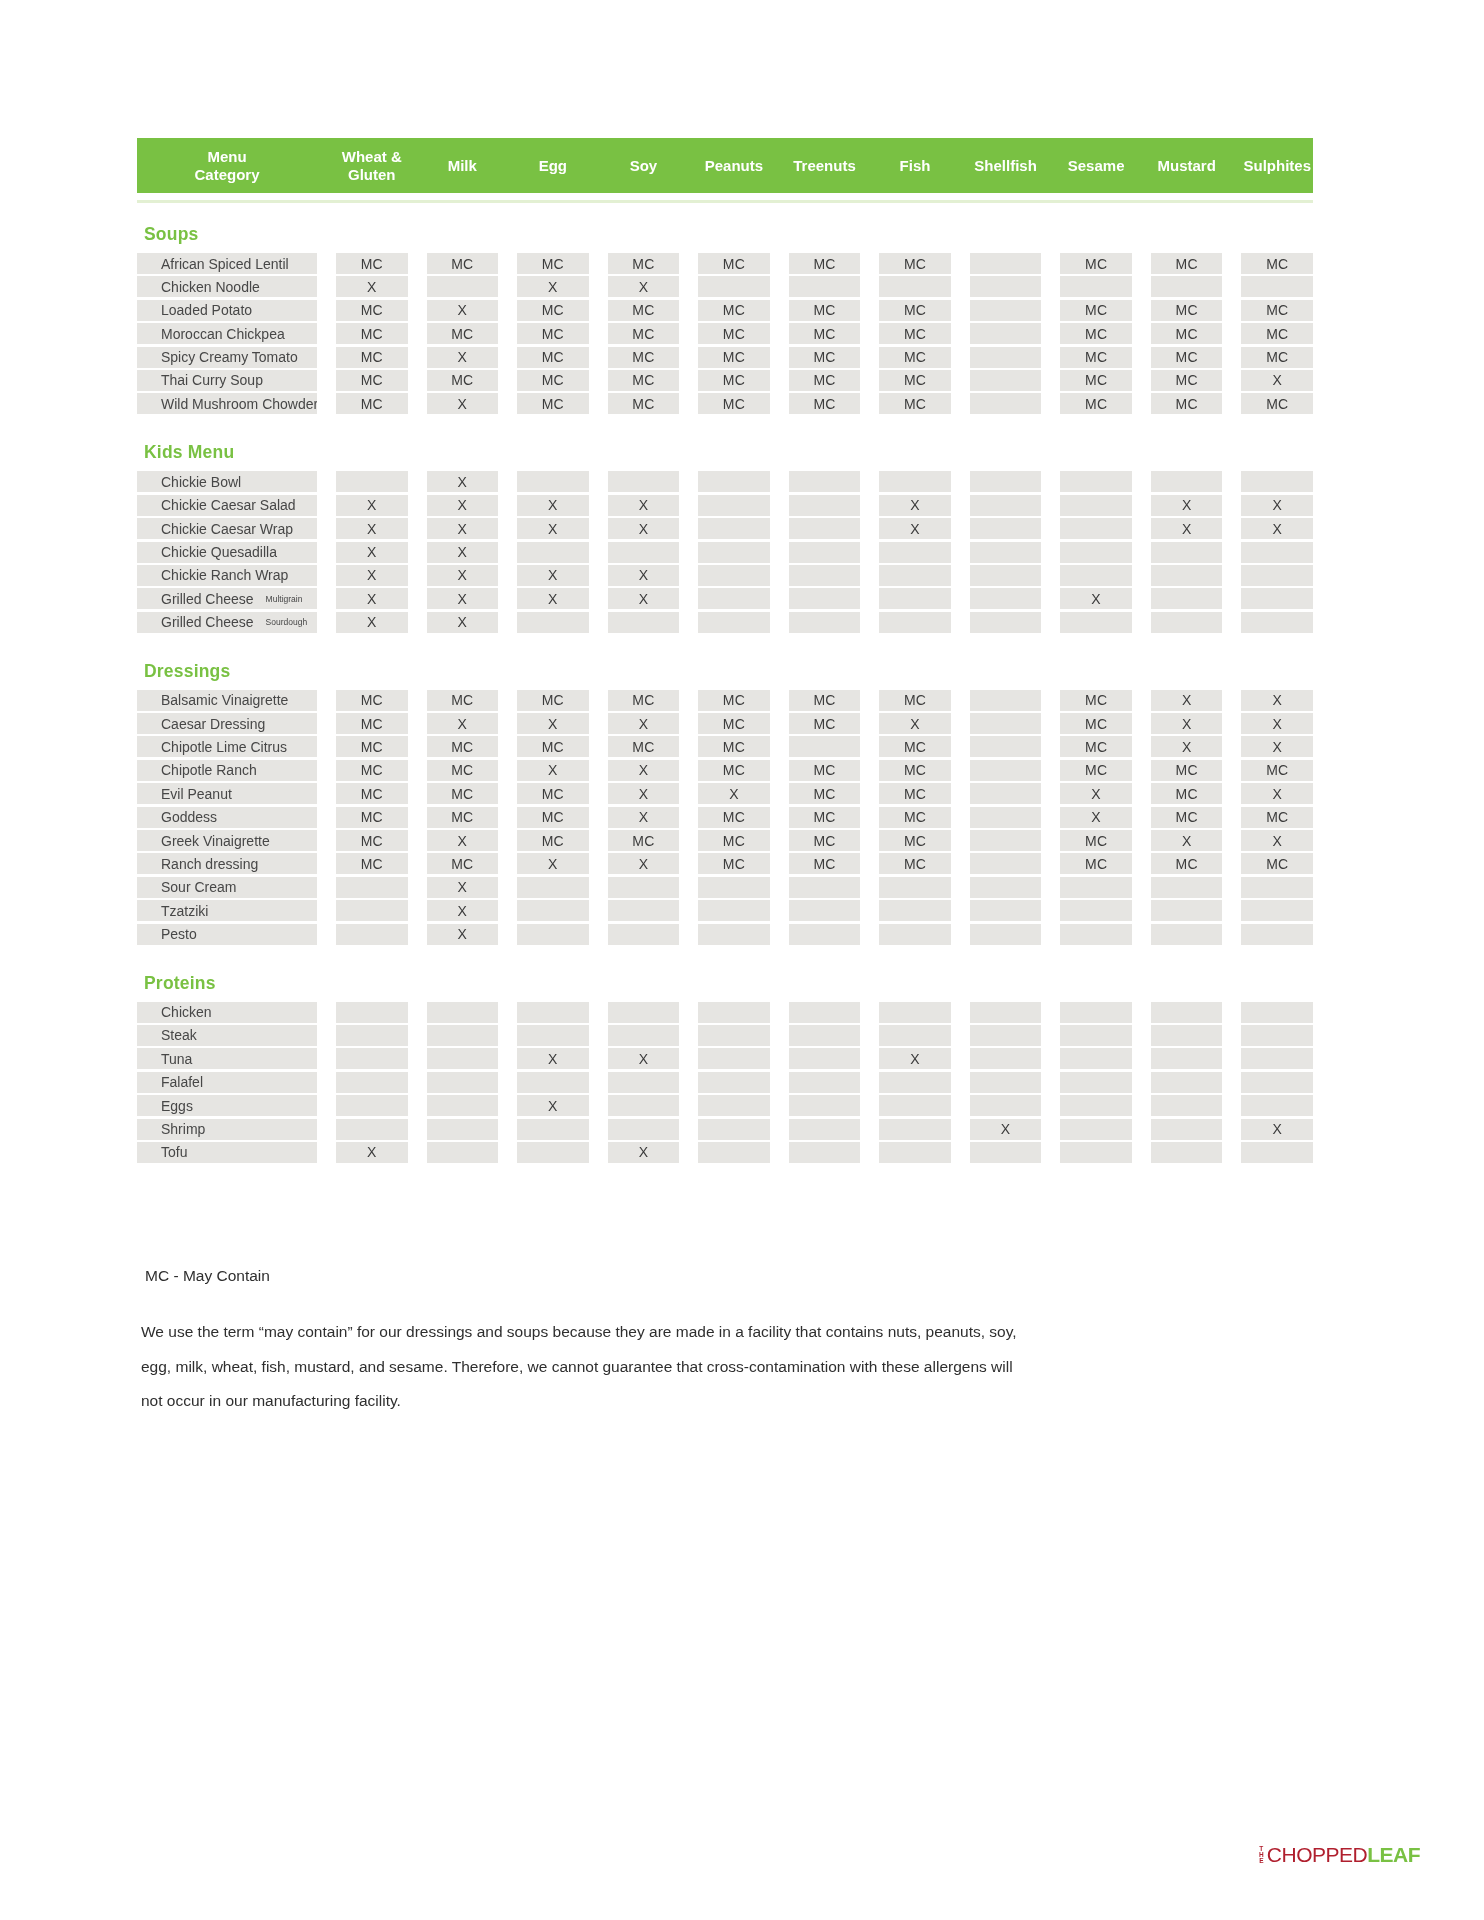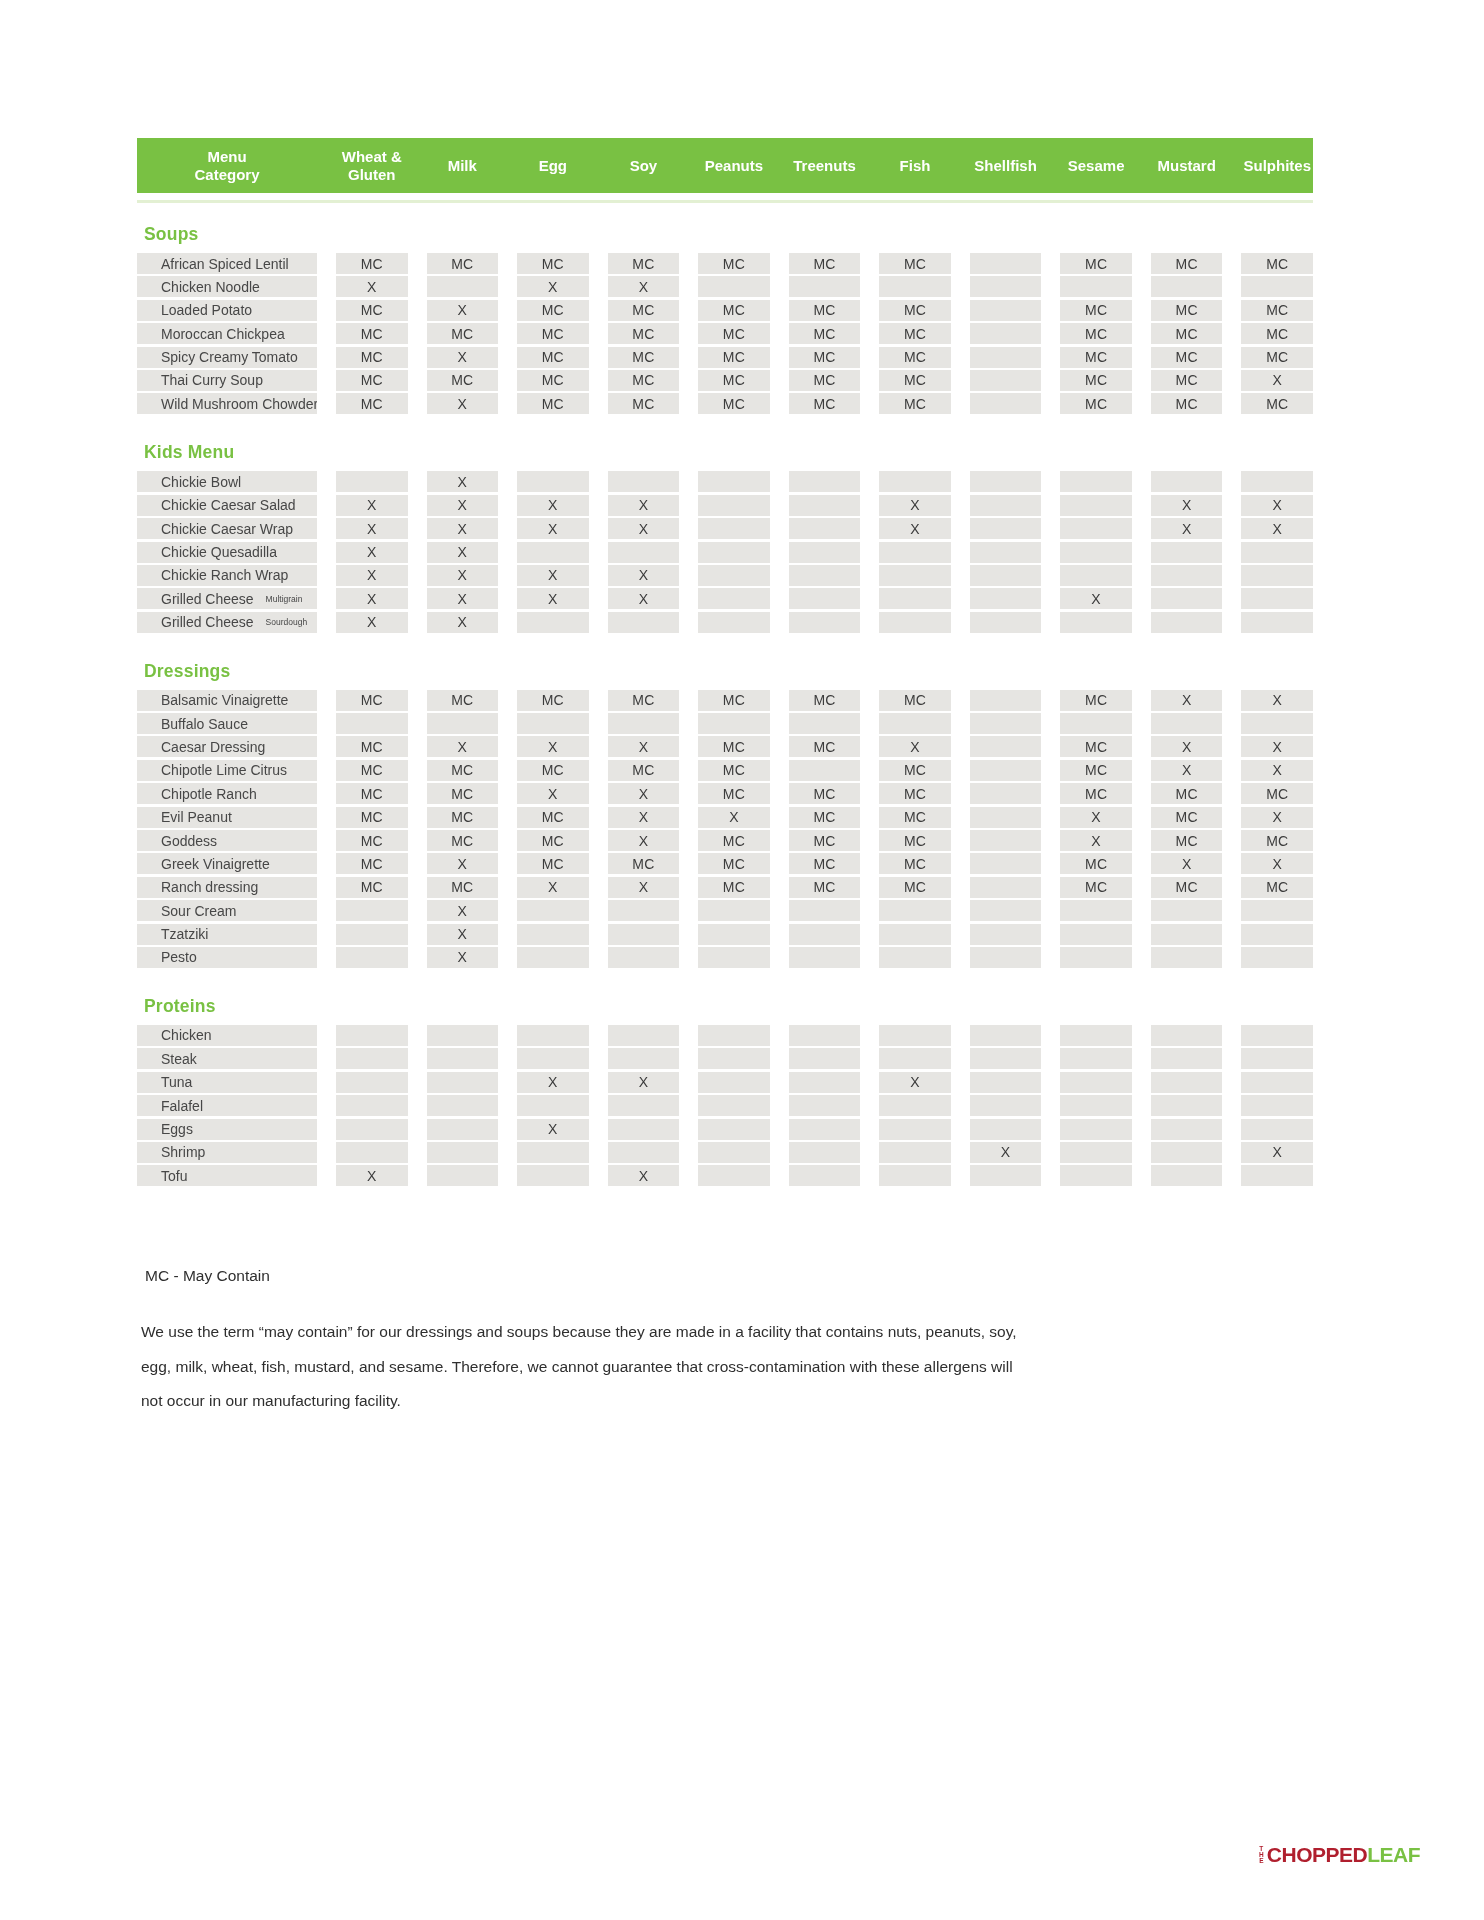--- a/index.html
+++ b/index.html
@@ -37,21 +37,21 @@
   .cell.val { justify-content:center; letter-spacing:0.2px; }
   .legend { position:absolute; left:145px; top:1267px; font-size:15.5px; color:#2f2f2f; }
   .para { position:absolute; left:141px; top:1310px; font-size:15.5px; color:#2f2f2f; line-height:25.5px; }
   .para div { white-space:nowrap;margin-top:9px; }
   .para b { font-weight:normal; }
   .logo { position:absolute; top:1843px; right:64px; display:flex; align-items:center; }
   .logo-the {
     width:7px; font-size:6.5px; line-height:6.3px; font-weight:bold;
     color:#b01f2e; word-break:break-all; margin-right:2px; text-align:center;
   }
-  .logo-chopped { color:#b01f2e; font-weight:700; font-size:21px; letter-spacing:-0.5px; }
+  .logo-chopped { color:#b01f2e; font-weight:400; font-size:21px; letter-spacing:-0.5px; }
   .logo-leaf { color:#79c143; font-weight:800; font-size:21px; letter-spacing:-0.5px; }
 </style>
 </head>
 <body>
 
 <div class="page">
 
   <div class="table-wrap">
     <div class="grid-row thead" id="thead">
         <div class="hcell">Menu
@@ -283,34 +283,20 @@
             <div class="cell val">MC</div>
             <div class="cell val">MC</div>
             <div class="cell val">MC</div>
             <div class="cell val">MC</div>
             <div class="cell val"></div>
             <div class="cell val">MC</div>
             <div class="cell val">X</div>
             <div class="cell val">X</div>
           </div>
           <div class="grid-row row">
-            <div class="cell label">Buffalo Sauce</div>
-            <div class="cell val"></div>
-            <div class="cell val"></div>
-            <div class="cell val"></div>
-            <div class="cell val"></div>
-            <div class="cell val"></div>
-            <div class="cell val"></div>
-            <div class="cell val"></div>
-            <div class="cell val"></div>
-            <div class="cell val"></div>
-            <div class="cell val"></div>
-            <div class="cell val"></div>
-          </div>
-          <div class="grid-row row">
             <div class="cell label">Caesar Dressing</div>
             <div class="cell val">MC</div>
             <div class="cell val">X</div>
             <div class="cell val">X</div>
             <div class="cell val">X</div>
             <div class="cell val">MC</div>
             <div class="cell val">MC</div>
             <div class="cell val">X</div>
             <div class="cell val"></div>
             <div class="cell val">MC</div>

